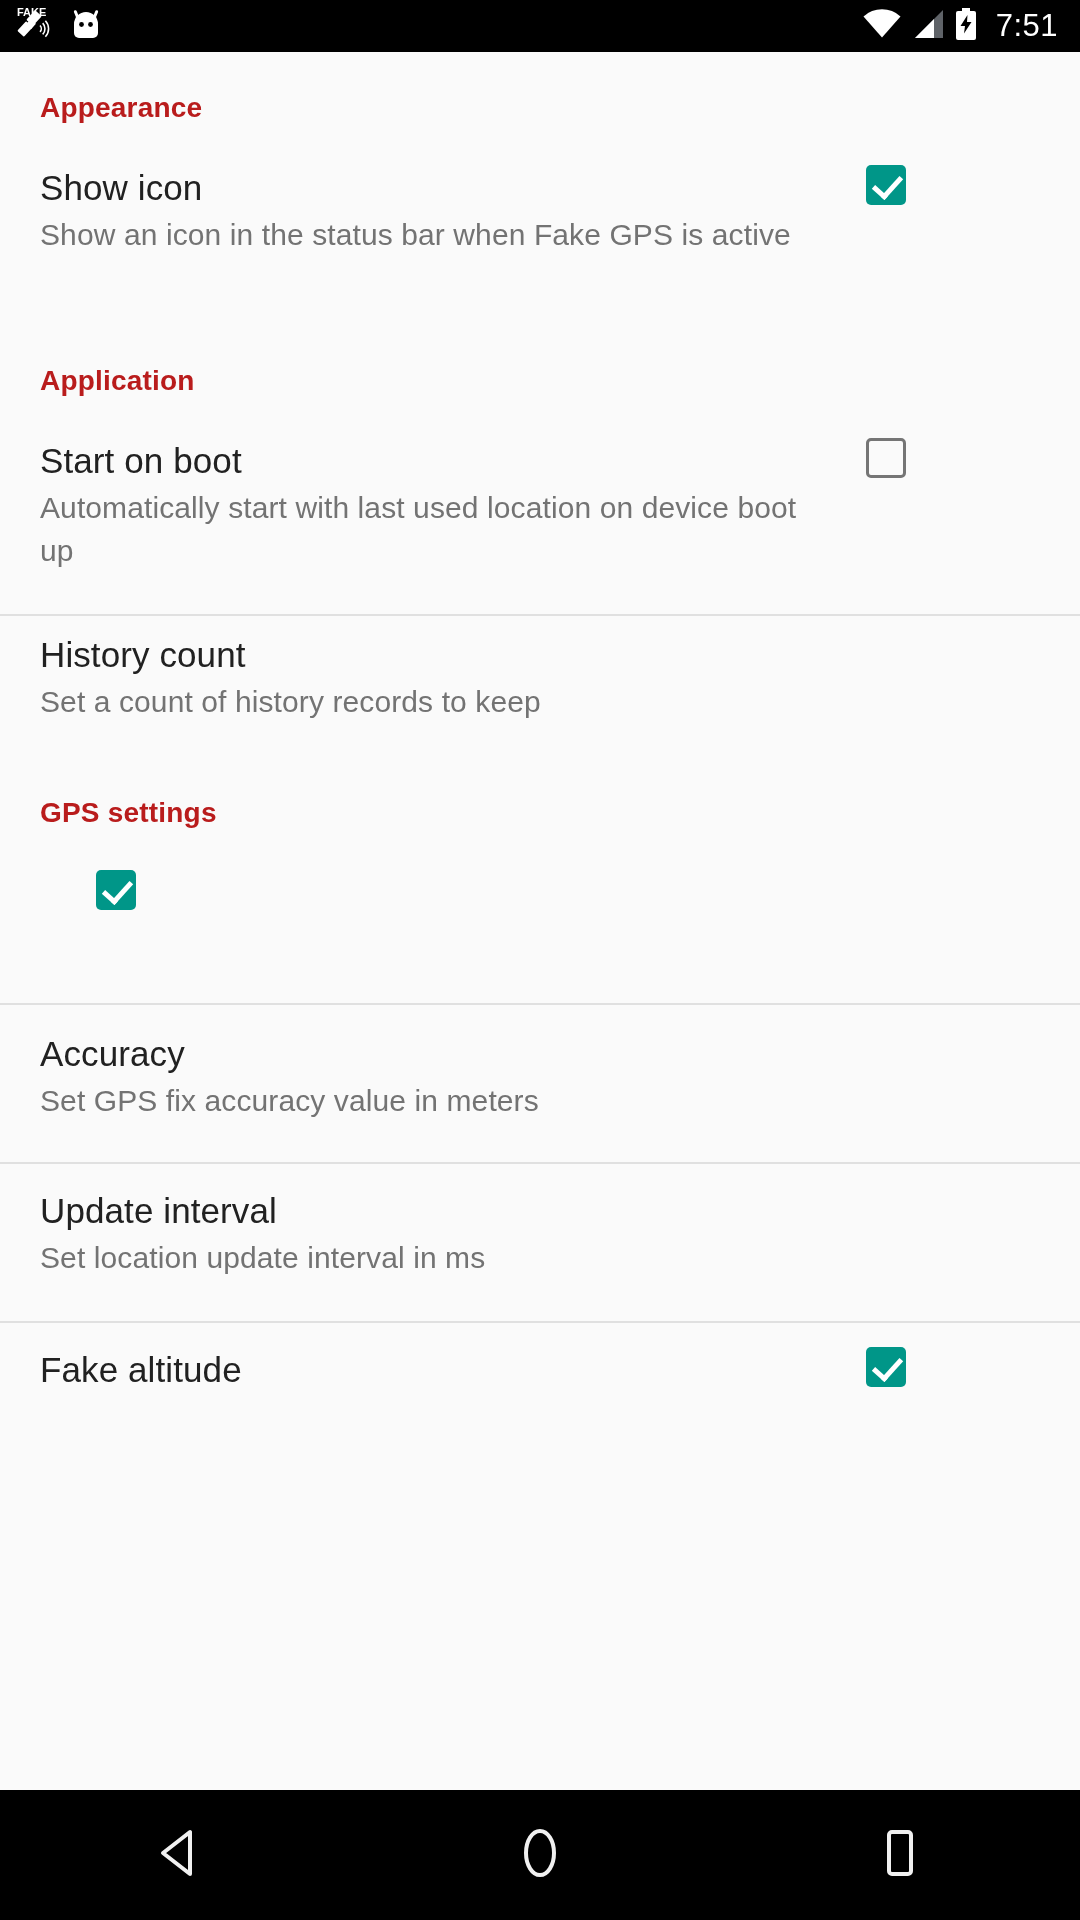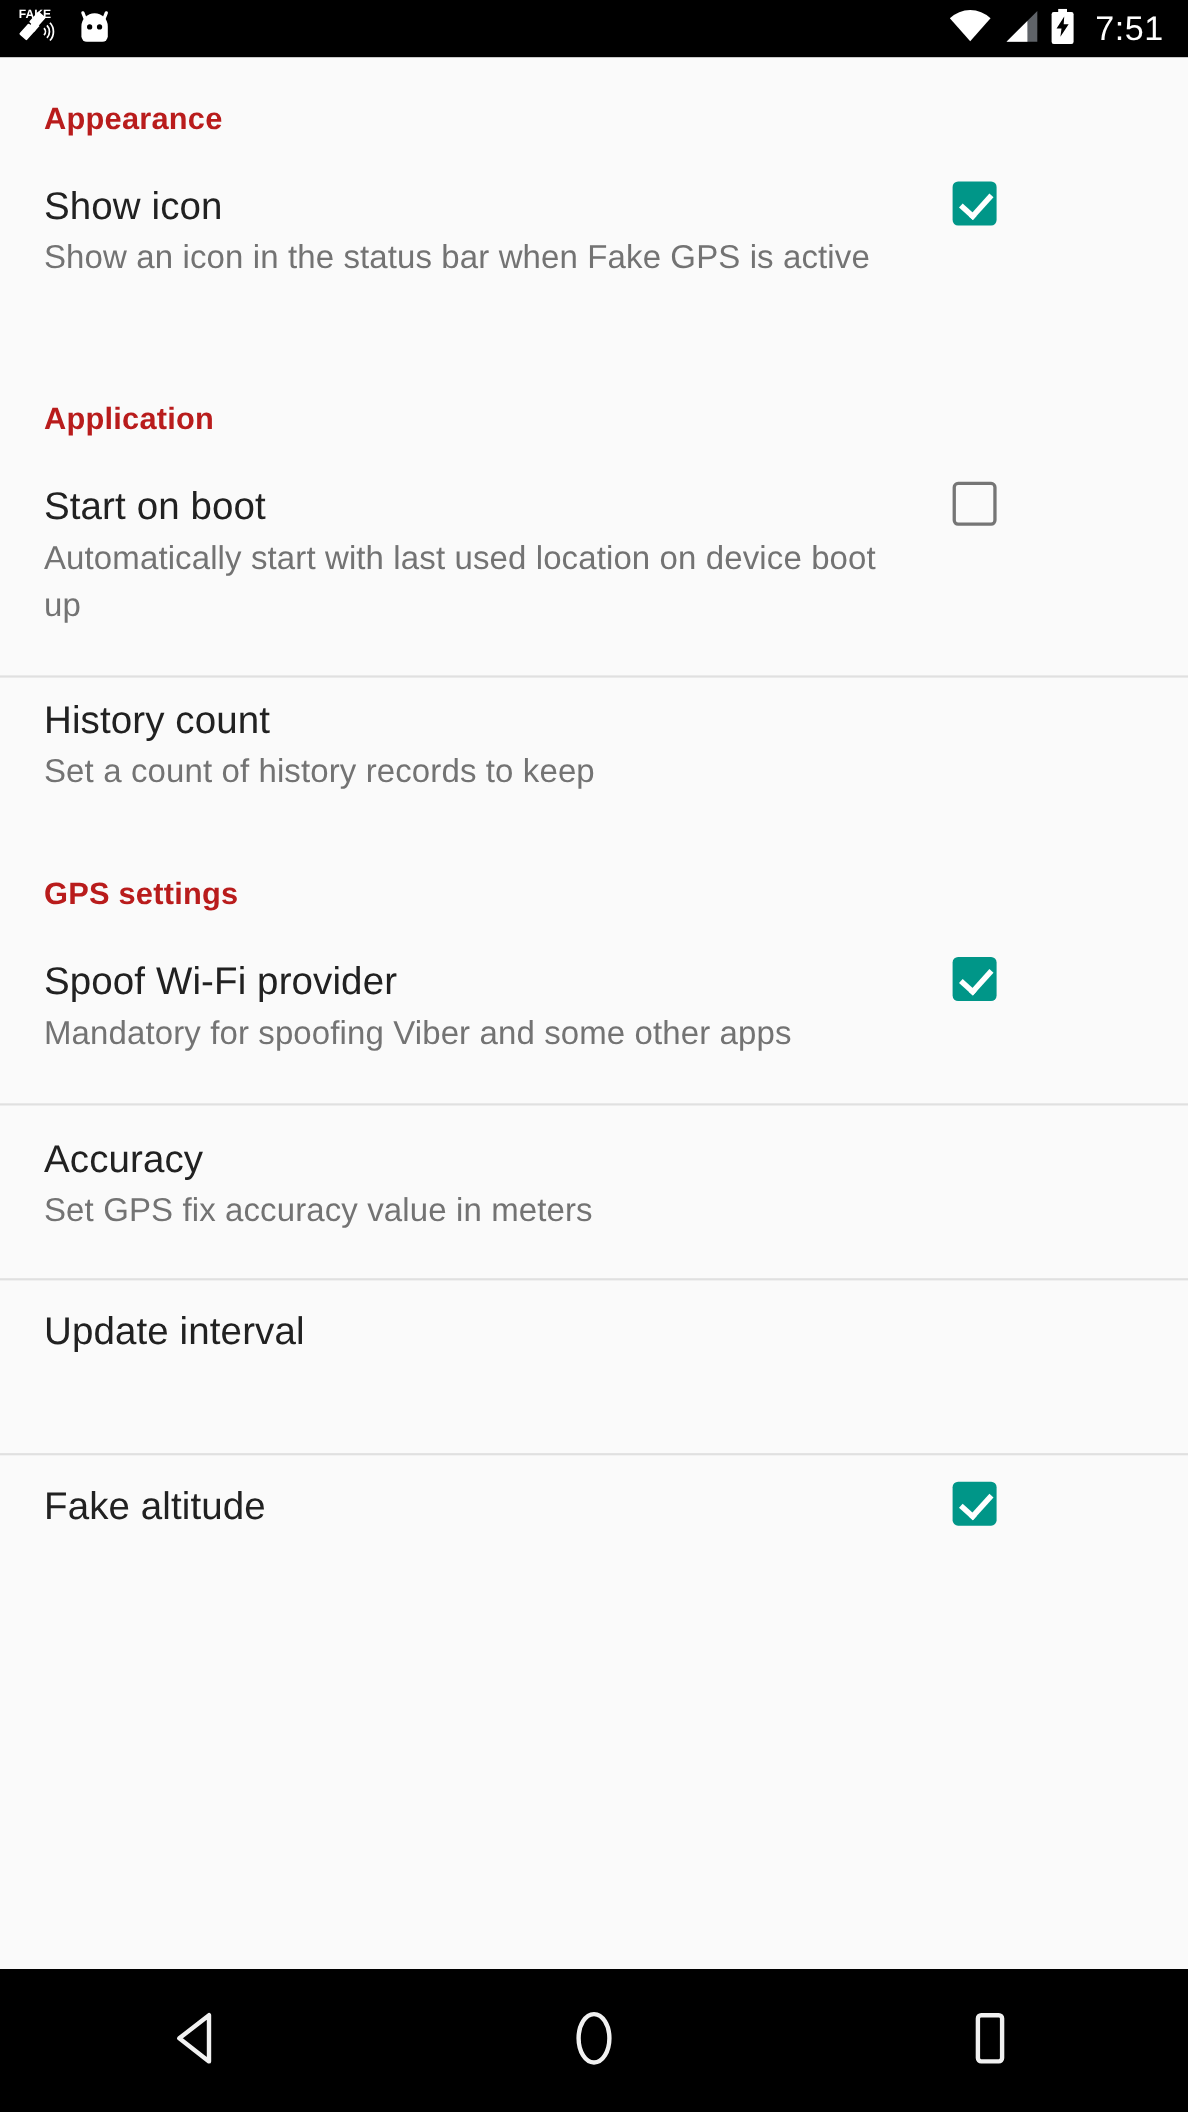--- a/index.html
+++ b/index.html
@@ -186,24 +186,20 @@
         <div class="row-summary">Set a count of history records to keep</div>
       </div>
       <div class="row-widget"></div>
     </div>
   </div>
 
   <div class="section-header" style="top:797px;">GPS settings</div>
 
   <div class="row" style="top:870px;">
     <div class="row-inner">
-      <div class="row-text">
-        <div class="row-title">Spoof Wi-Fi provider</div>
-        <div class="row-summary">Mandatory for spoofing Viber and some other apps</div>
-      </div>
       <div class="row-widget">
         <div class="checkbox checked"></div>
       </div>
     </div>
   </div>
 
   <div class="divider" style="top:1003px;"></div>
 
   <div class="row" style="top:1031px;">
     <div class="row-inner">
@@ -214,20 +210,21 @@
       <div class="row-widget"></div>
     </div>
   </div>
 
   <div class="divider" style="top:1162px;"></div>
 
   <div class="row" style="top:1188px;">
     <div class="row-inner">
       <div class="row-text">
         <div class="row-title">Update interval</div>
+        <div class="row-summary">Set location update interval in ms</div>
       </div>
       <div class="row-widget"></div>
     </div>
   </div>
 
   <div class="divider" style="top:1321px;"></div>
 
   <div class="row" style="top:1347px;">
     <div class="row-inner">
       <div class="row-text">

